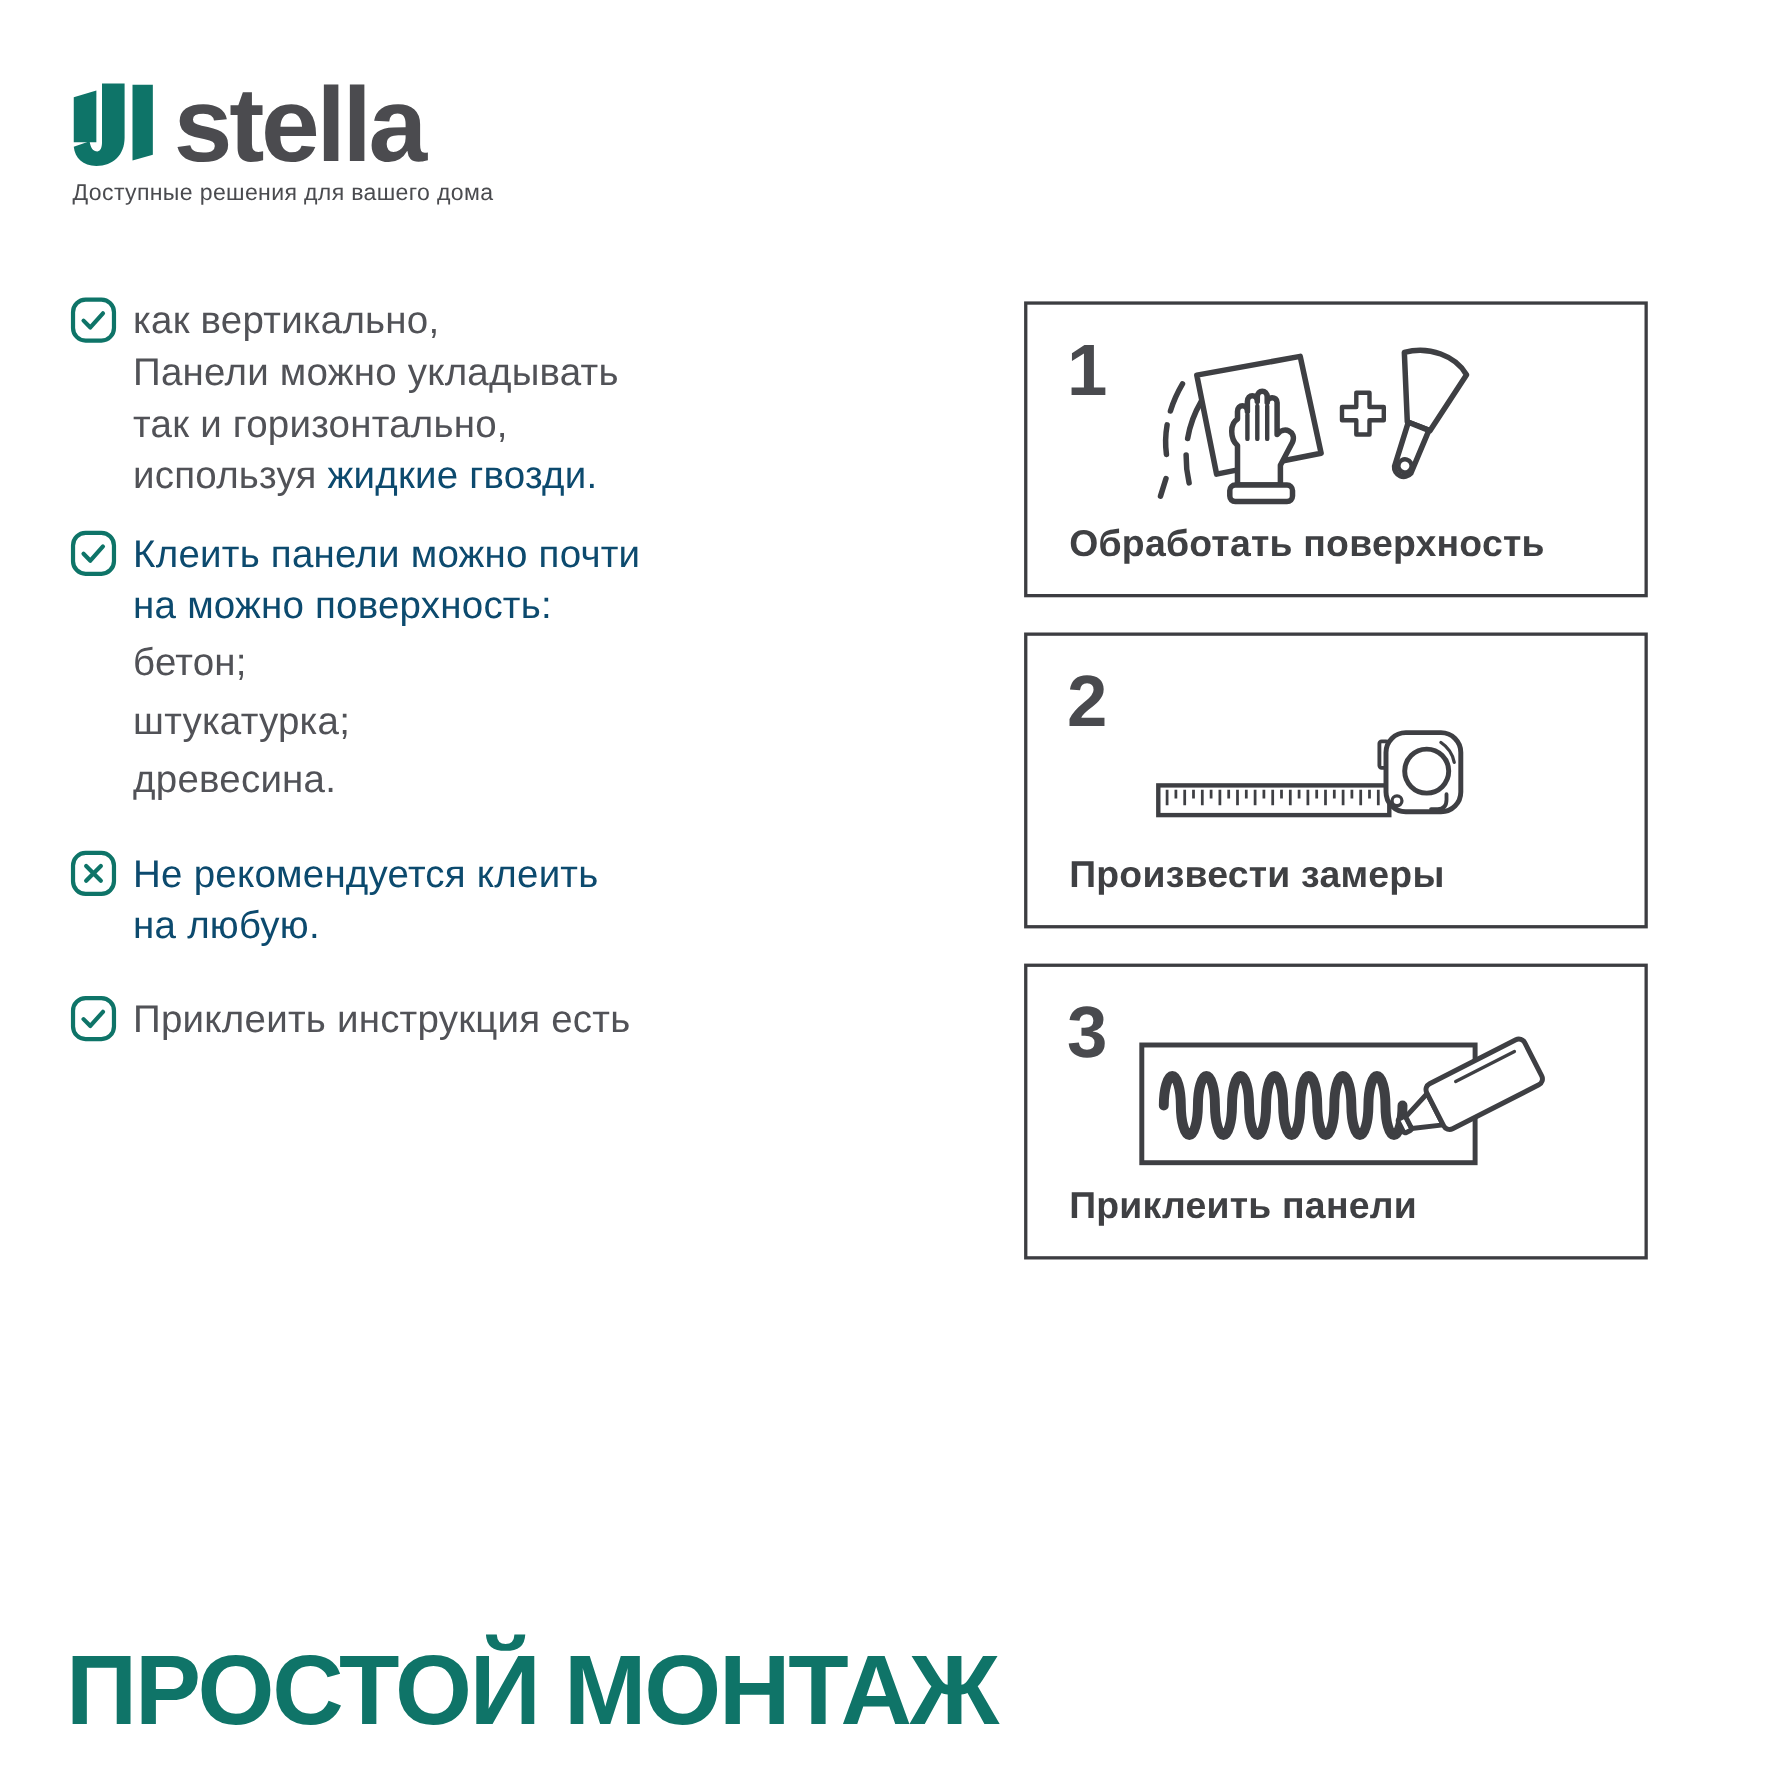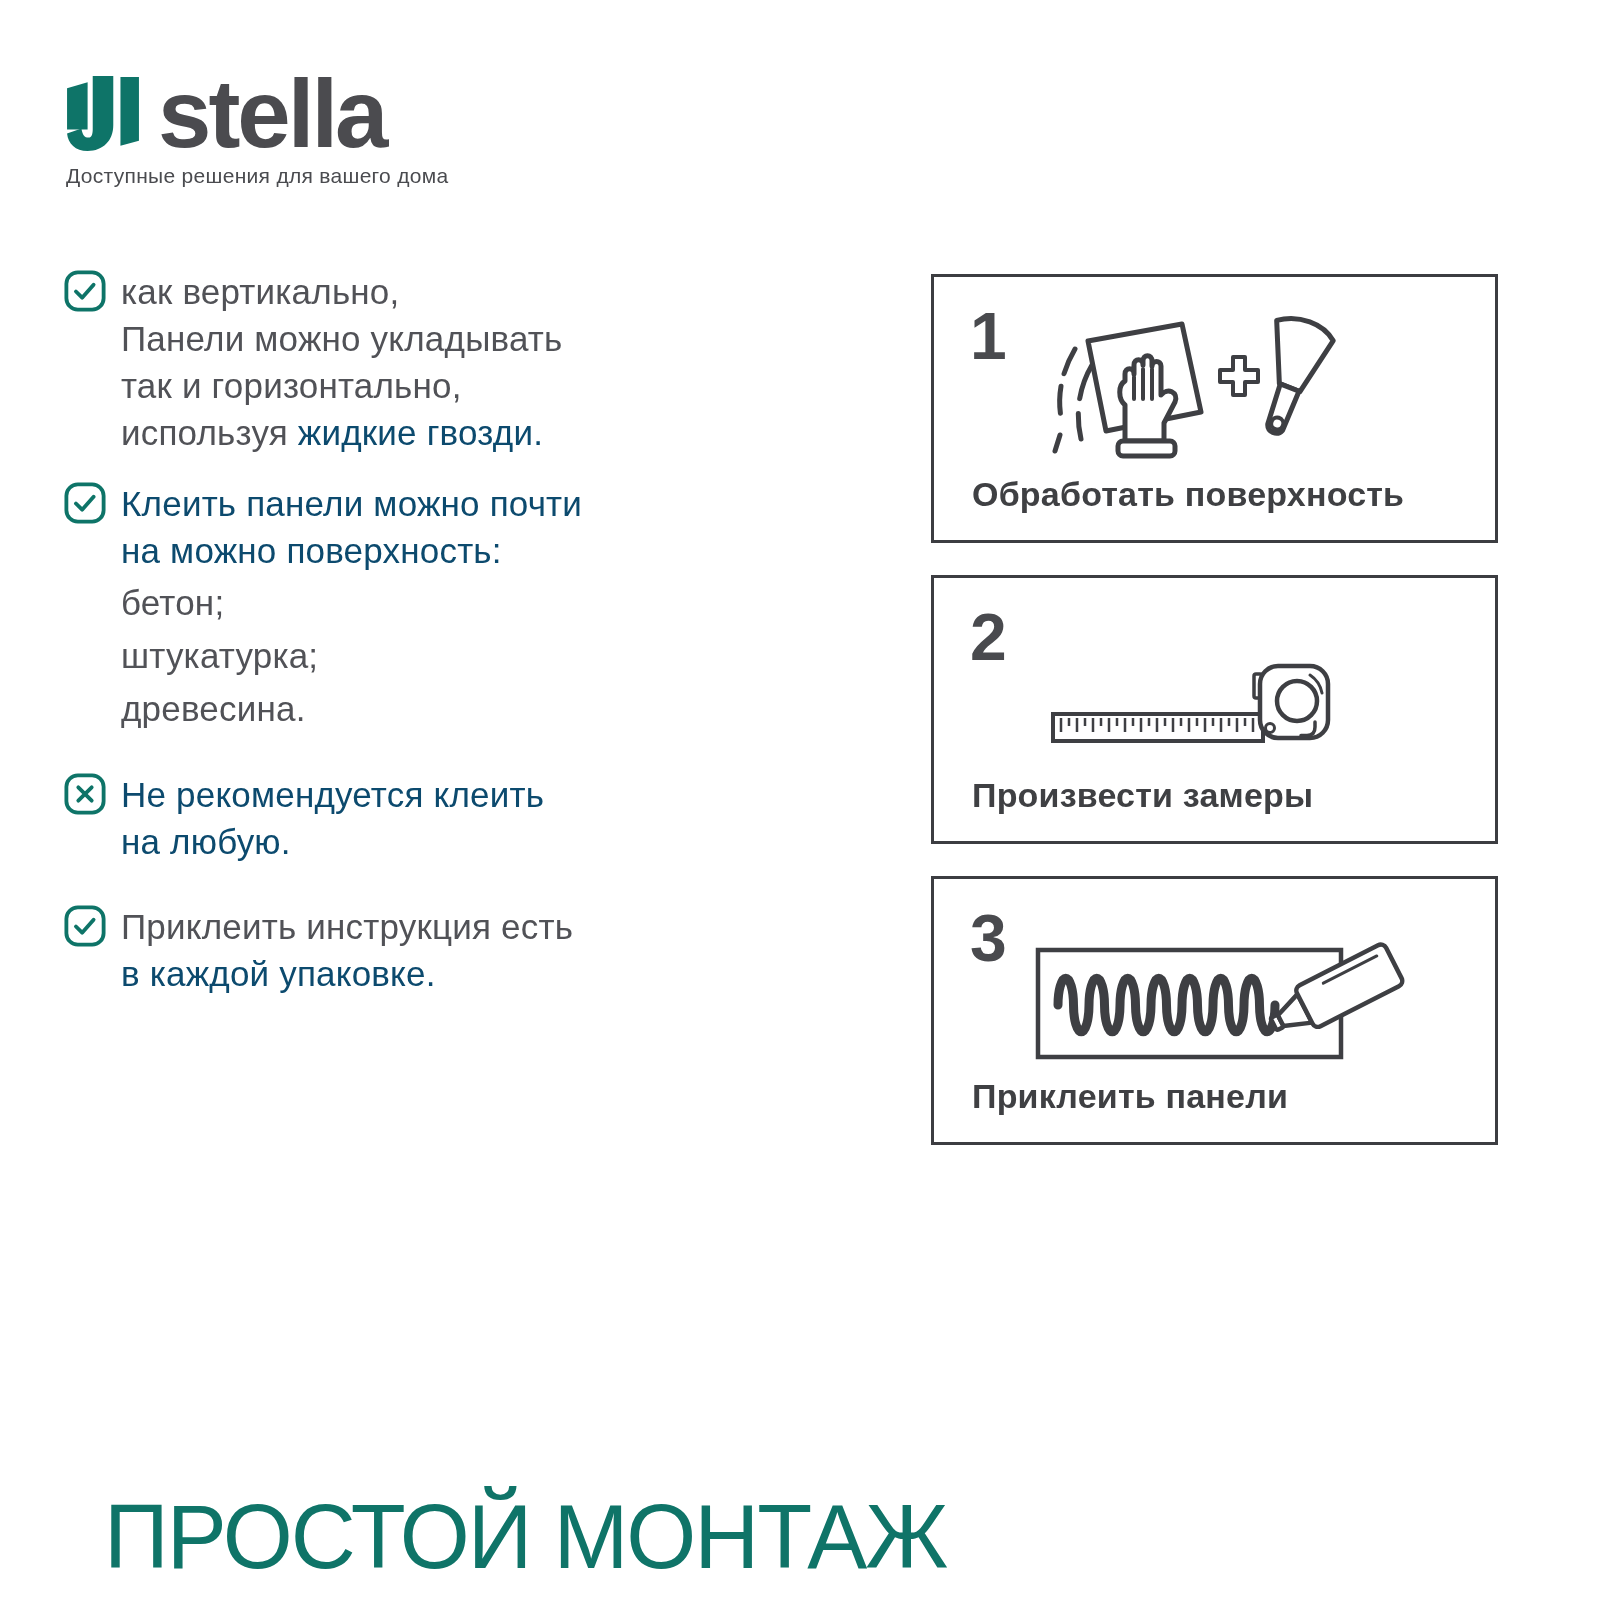--- a/index.html
+++ b/index.html
@@ -51,21 +51,21 @@
     font-size:34px;font-weight:bold;color:#3F4043;letter-spacing:.2px;white-space:nowrap;
   }
   .step-icon{position:absolute;}
   .icon-wipe{left:115px;top:42px;}
   .icon-tape{left:117px;top:86px;}
   .icon-glue{left:104px;top:71px;}
 
   
   .footer-title{
     position:absolute;left:60px;top:1486px;
-    font-size:90px;font-weight:normal;color:#0F7468;letter-spacing:-2px;white-space:nowrap;margin-left:44px;
+    font-size:90px;font-weight:bold;color:#0F7468;letter-spacing:-2px;white-space:nowrap;
   }
 </style>
 </head>
 <body>
 
 <div class="page">
 
   <div class="logo">
     <div class="logo-row">
       <svg class="logo-mark" viewBox="0 0 70 74" aria-hidden="true">
@@ -120,21 +120,20 @@
       </div>
     </div>
 
     <div class="bullet" style="margin-top:38px;">
       <svg class="bullet-icon" viewBox="0 0 44 44">
         <rect x="2.5" y="2.5" width="39" height="39" rx="12" fill="none" stroke="#0E7468" stroke-width="4"></rect>
         <path d="M12.5 22.5 L19 29 L31 15.5" fill="none" stroke="#0E7468" stroke-width="4" stroke-linecap="round" stroke-linejoin="round"></path>
       </svg>
       <div class="bullet-text">
         <div>Приклеить инструкция есть</div>
-        <div><b>в каждой упаковке.</b></div>
       </div>
     </div>
 
   </div>
 
   <div class="steps">
 
     <div class="step-box">
       <div class="step-number">1</div>
       <svg class="step-icon icon-wipe" width="290" height="142" viewBox="0 0 290 142">

